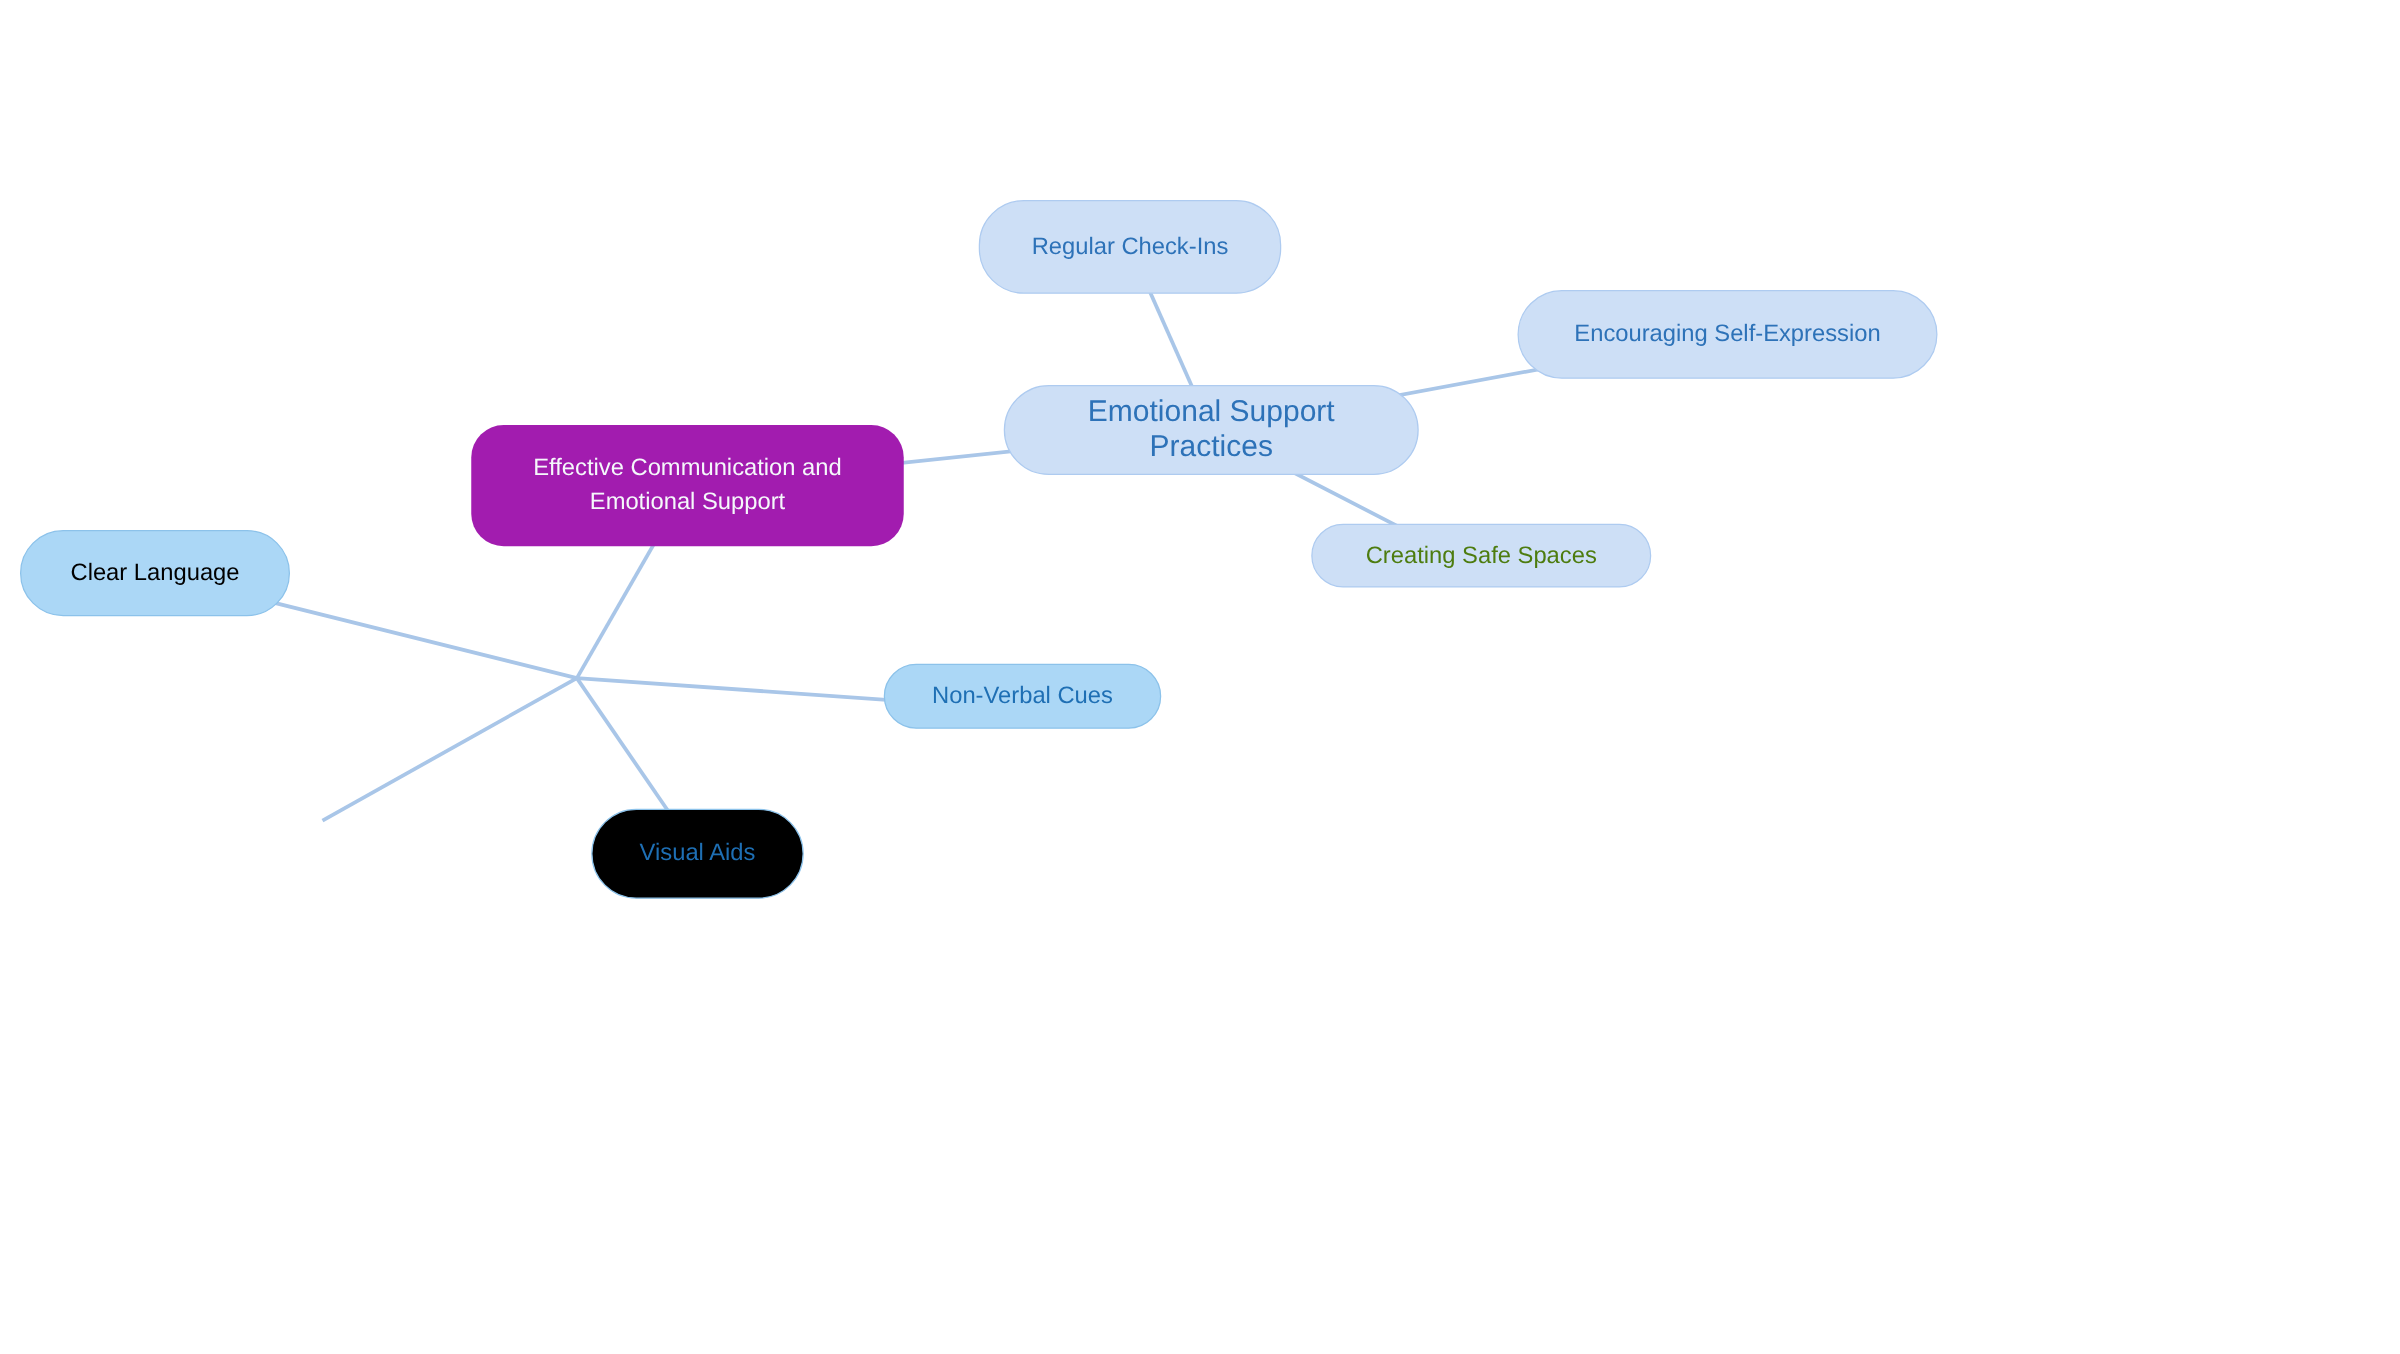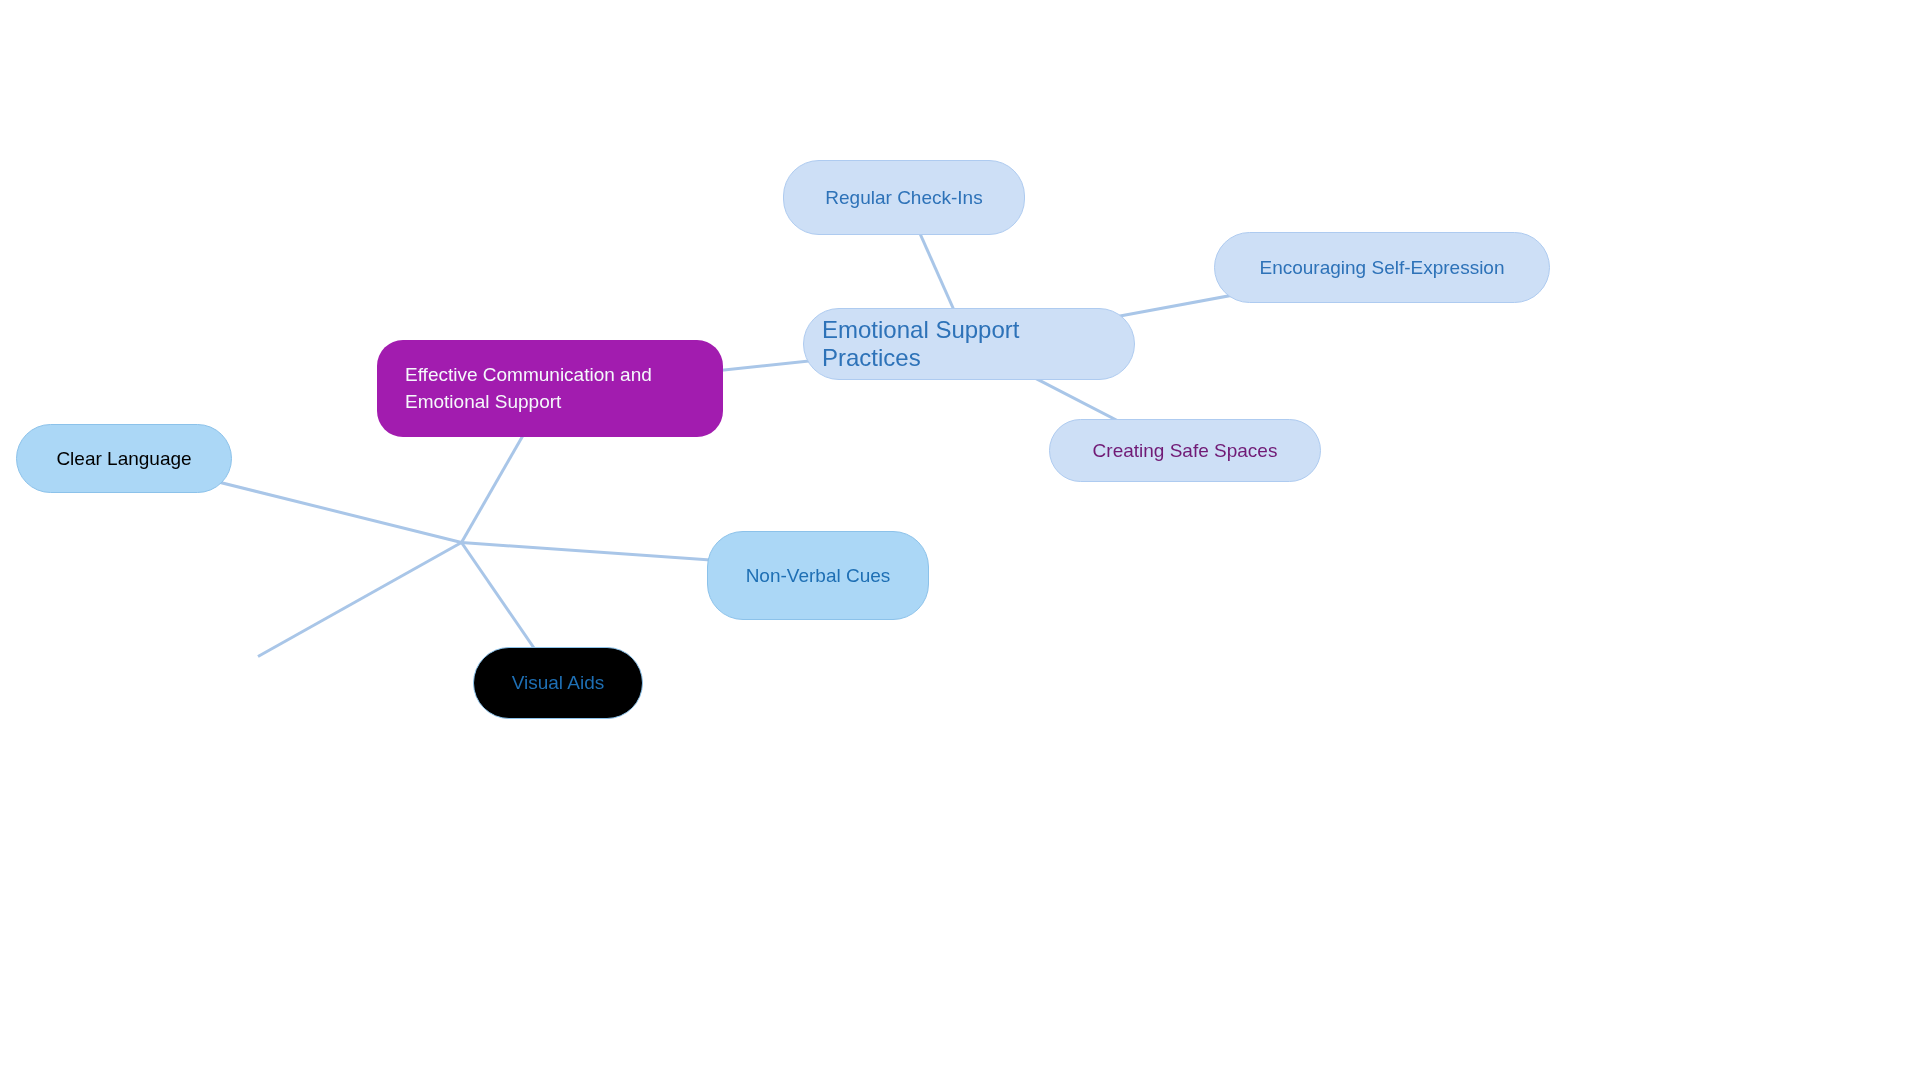--- a/index.html
+++ b/index.html
@@ -20,20 +20,21 @@
     left: 0;
     top: 0;
     z-index: 1;
   }
   .node {
     position: absolute;
     z-index: 2;
     display: flex;
     align-items: center;
     justify-content: center;
+    text-align: center;
     box-sizing: border-box;
     cursor: pointer;
     user-select: none;
   }
   .node.leaf, .node.branch {
     border-radius: 36px;
     border: 1.5px solid;
     font-size: 19px;
     font-weight: 500;
     padding: 0 18px;
@@ -73,25 +74,25 @@
     </div>
     <div class="node branch" style="left: 803px; top: 308px; width: 332px; height: 72px; background: rgb(205, 223, 246); border-color: rgb(174, 203, 240); color: rgb(45, 114, 184);">
       <span class="node-label">Emotional Support Practices</span>
     </div>
     <div class="node leaf" style="left: 783px; top: 160px; width: 242px; height: 75px; background: rgb(205, 223, 246); border-color: rgb(174, 203, 240); color: rgb(45, 114, 184);">
       <span class="node-label">Regular Check-Ins</span>
     </div>
     <div class="node leaf" style="left: 1214px; top: 232px; width: 336px; height: 71px; background: rgb(205, 223, 246); border-color: rgb(174, 203, 240); color: rgb(45, 114, 184);">
       <span class="node-label">Encouraging Self-Expression</span>
     </div>
-    <div class="node leaf" style="left: 1049px; top: 419px; width: 272px; height: 63px; background: rgb(205, 223, 246); border-color: rgb(174, 203, 240); color: #701a75;">
+    <div class="node leaf" style="left: 1049px; top: 419px; width: 272px; height: 51px; background: rgb(205, 223, 246); border-color: rgb(174, 203, 240); color: #4d7c0f;">
       <span class="node-label">Creating Safe Spaces</span>
     </div>
     <div class="node leaf" style="left: 16px; top: 424px; width: 216px; height: 69px; background: rgb(171, 215, 246); border-color: rgb(140, 194, 234); color: #000000;">
       <span class="node-label">Clear Language</span>
     </div>
-    <div class="node leaf" style="left: 707px; top: 531px; width: 222px; height: 89px; background: rgb(171, 215, 246); border-color: rgb(140, 194, 234); color: rgb(30, 111, 180);">
+    <div class="node leaf" style="left: 707px; top: 531px; width: 222px; height: 52px; background: rgb(171, 215, 246); border-color: rgb(140, 194, 234); color: rgb(30, 111, 180);">
       <span class="node-label">Non-Verbal Cues</span>
     </div>
     <div class="node leaf" style="left: 473px; top: 647px; width: 170px; height: 72px; background: #000000; border-color: rgb(140, 194, 234); color: rgb(30, 111, 180);">
       <span class="node-label">Visual Aids</span>
     </div>
   </div>
 
 </body></html>

